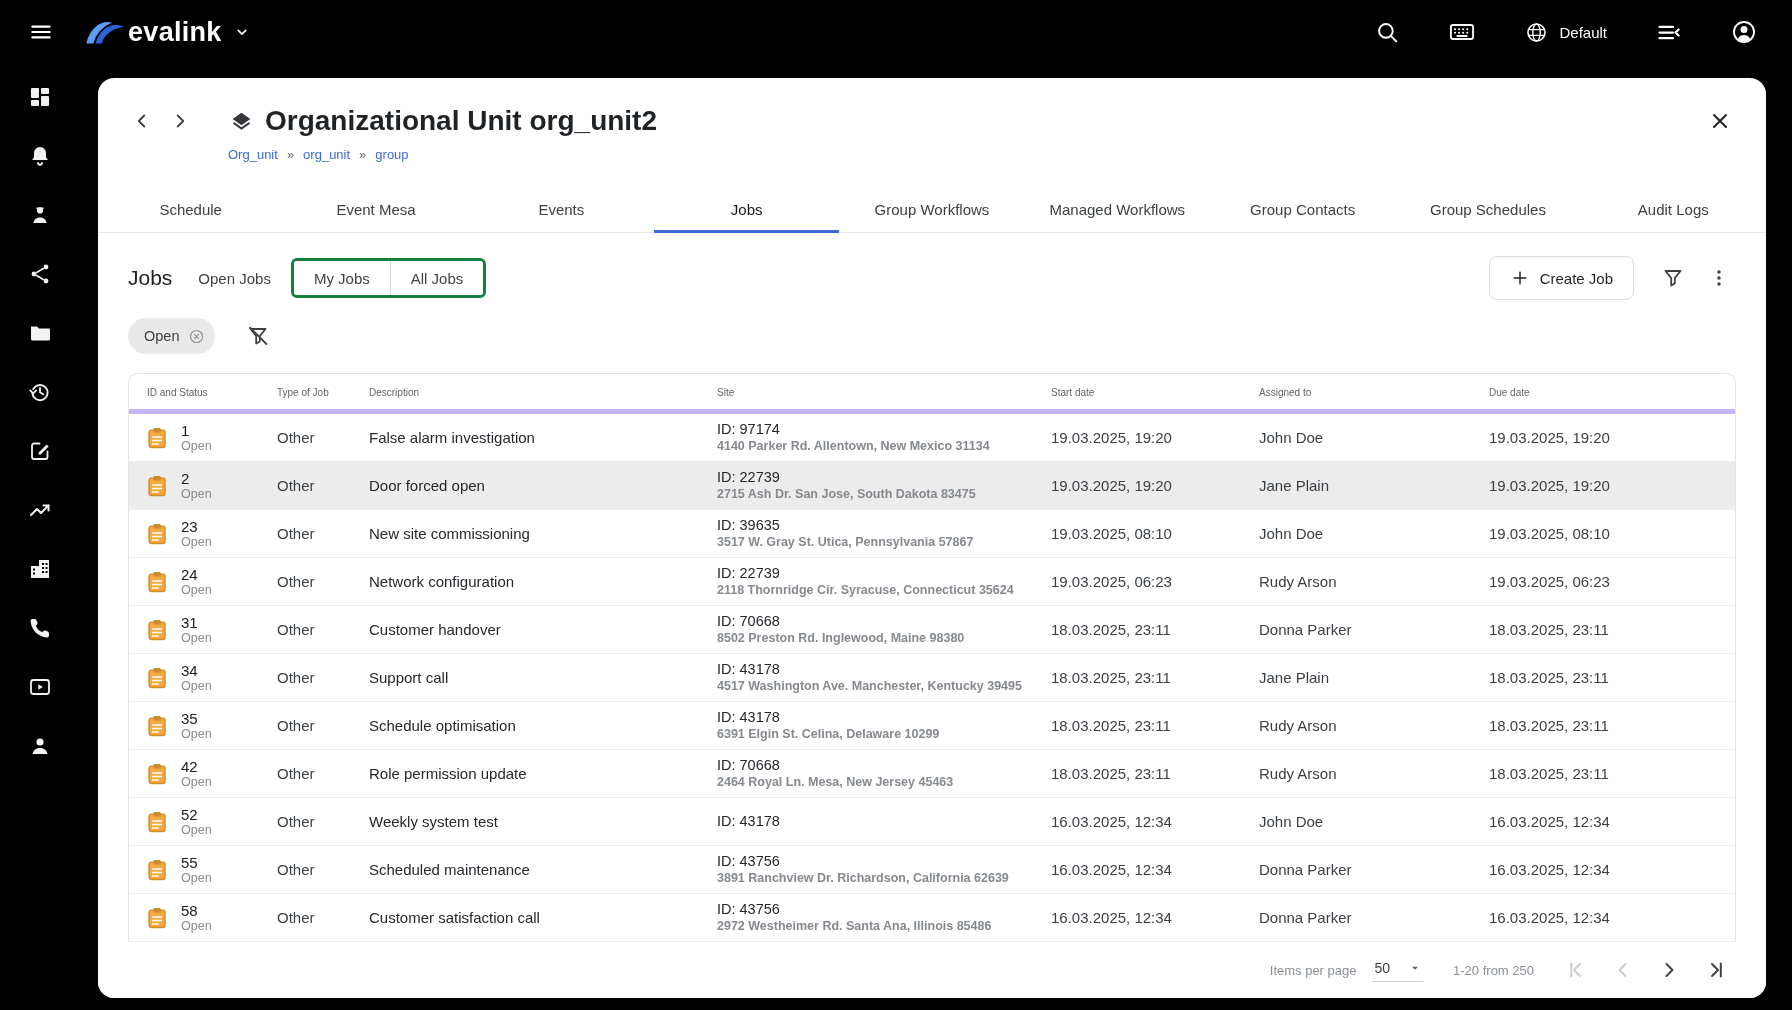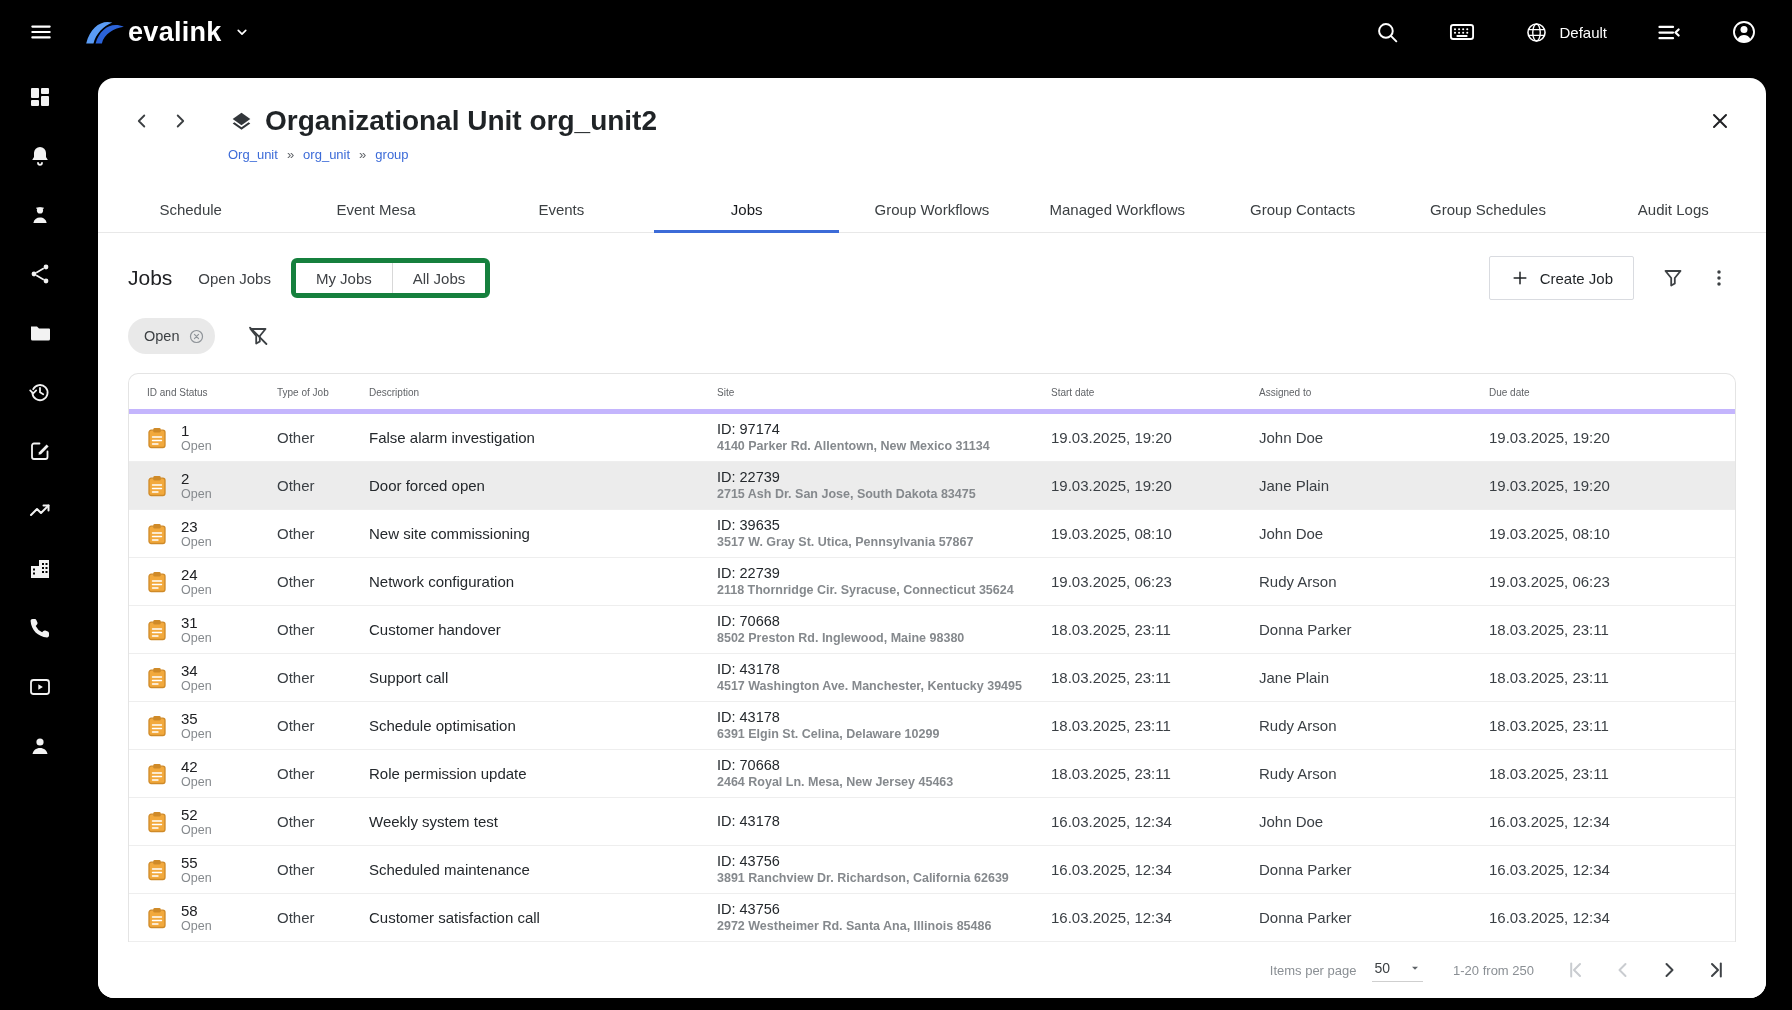--- a/index.html
+++ b/index.html
@@ -47,24 +47,24 @@
   
   .tabs { display:flex; margin-top:18px; border-bottom:1px solid #e8e8e8; }
   .tab { flex:1; text-align:center; padding:15px 0 14px; font-size:15px; color:#3c4043; position:relative; }
   .tab.active { color:#17191c; }
   .tab.active::after { content:""; position:absolute; left:0; right:0; bottom:-1px; height:3px; background:#3c6bd8; }
 
   
   .jobs-toolbar { display:flex; align-items:center; padding:24px 30px 0 30px; height:66px; }
   .jobs-heading { font-size:21px; font-weight:500; color:#202124; }
   .seg-plain { font-size:15px; color:#3f4246; padding:10px 12px; margin-left:14px; }
-  .seg-group { display:flex; border:5px solid #15803d; border-radius:6px; overflow:hidden; margin-left:8px; height:40px; }
+  .seg-group { display:flex; border:3px solid #15803d; border-radius:6px; overflow:hidden; margin-left:8px; height:40px; }
   .seg-group button { padding:0 20px; font-size:15px; color:#3f4246; background:#fff; }
   .seg-group button + button { border-left:1px solid #d8d8d8; }
-  .create-job { margin-left:auto; display:flex; align-items:center; gap:10px; height:44px; padding:0 20px; border:1px solid #d9dbe0; border-radius:2px; background:#fff; font-size:15px; color:#1f2326; }
+  .create-job { margin-left:auto; display:flex; align-items:center; gap:10px; height:44px; padding:0 20px; border:1px solid #d9dbe0; border-radius:8px; background:#fff; font-size:15px; color:#1f2326; }
   .tool-icon { margin-left:22px; width:34px; height:34px; display:flex; align-items:center; justify-content:center; }
   .tool-icon.kebab { margin-left:12px; }
 
   
   .chips-row { display:flex; align-items:center; gap:26px; padding:20px 30px 0 30px; height:54px; }
   .chip { display:flex; align-items:center; gap:8px; height:36px; padding:0 9px 0 16px; background:#e9e9e9; border-radius:18px; }
   .chip-label { font-size:14.5px; color:#3c4043; }
 
   
   .table-wrap { flex:1; min-height:0; margin:20px 30px 0 30px; border:1px solid #e4e4e4; border-bottom:none; border-radius:10px 10px 0 0; display:flex; flex-direction:column; overflow:hidden; }

